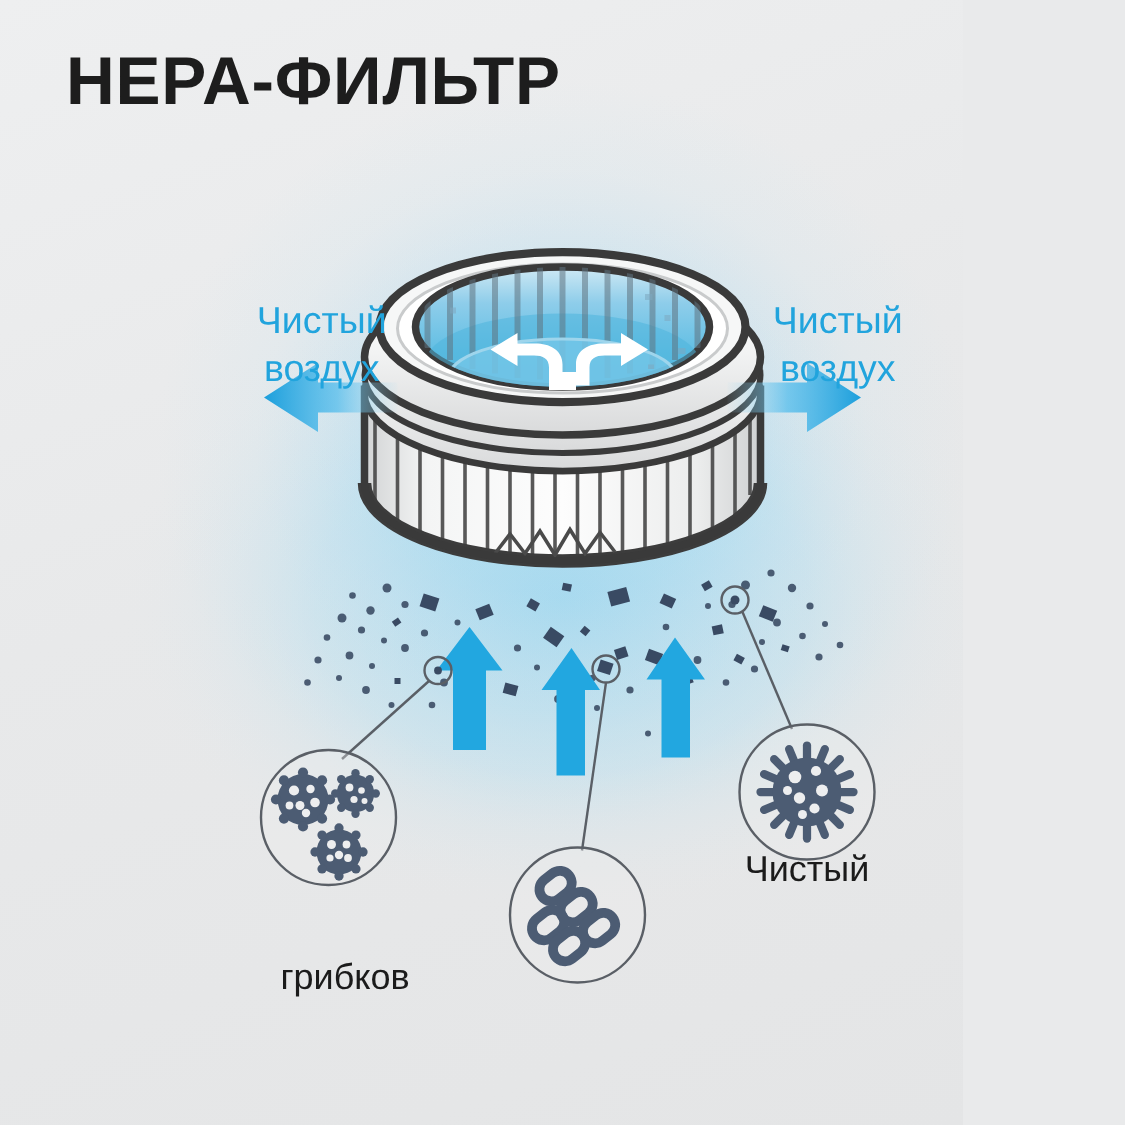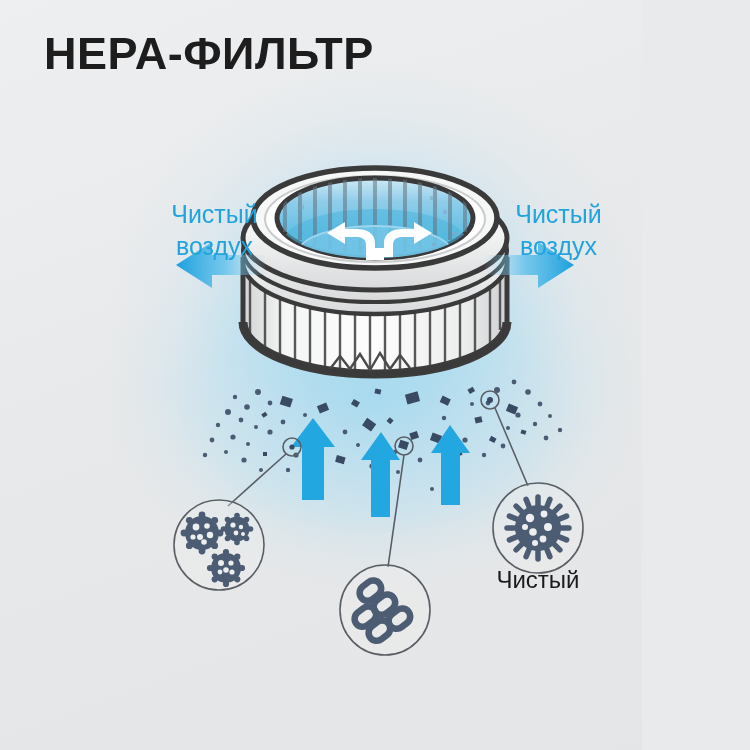--- a/index.html
+++ b/index.html
@@ -421,16 +421,17 @@
   <div class="air-label left">
     <div>Чистый</div>
     <div>воздух</div>
   </div>
   <div class="air-label right">
     <div>Чистый</div>
     <div>воздух</div>
   </div>
 
   <div class="callout-label spores">
+    <div>грибков</div>
   </div>
   <div class="callout-label pollen">Чистый</div>
 
 </div>
 
 </body></html>

